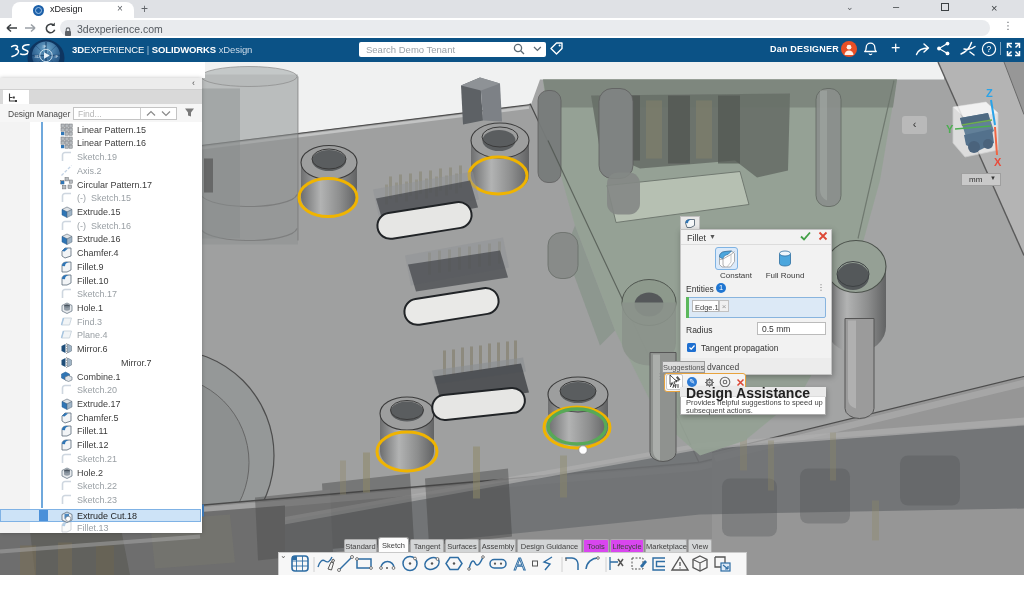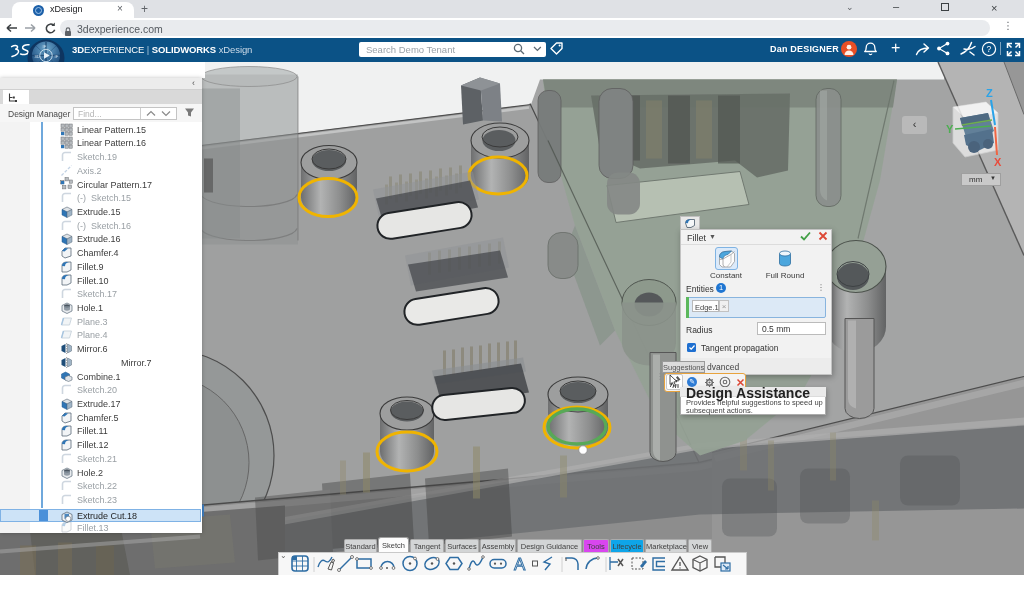--- a/index.html
+++ b/index.html
@@ -451,21 +451,21 @@
     <div class="abs" style="left:60px;top:178.9px;opacity:1;"><svg width="13" height="13" viewBox="0 0 13 13">
           <polygon points="2,4.5 7,2 12,4.5 12,10 7,12.5 2,10" fill="#e8ebee" stroke="#5a6a78" stroke-width="0.7"></polygon>
           <ellipse cx="7" cy="5" rx="3" ry="1.7" fill="#4a5560"></ellipse>
           <path d="M4,5 v3 a3,1.7 0 0 0 6,0 v-3" fill="#7c8894" opacity="0.8"></path>
         </svg></div>
     <div class="abs" style="left:77px;top:181.0px;color:#3c3c3c;white-space:nowrap;">Hole.1</div>
     <div class="abs" style="left:60px;top:192.6px;opacity:0.42;"><svg width="13" height="13" viewBox="0 0 13 13">
           <polygon points="3.5,3 11.5,3 9.5,10 1.5,10" fill="#dfe6ec" stroke="#7e96ab" stroke-width="0.9"></polygon>
           <line x1="3.5" y1="3" x2="1.5" y2="10" stroke="#2f75b5" stroke-width="1.4"></line>
         </svg></div>
-    <div class="abs" style="left:77px;top:194.7px;color:#9aa0a5;white-space:nowrap;">Plane.3</div>
+    <div class="abs" style="left:77px;top:194.7px;color:#9aa0a5;white-space:nowrap;">Find.3</div>
     <div class="abs" style="left:60px;top:206.3px;opacity:0.42;"><svg width="13" height="13" viewBox="0 0 13 13">
           <polygon points="3.5,3 11.5,3 9.5,10 1.5,10" fill="#dfe6ec" stroke="#7e96ab" stroke-width="0.9"></polygon>
           <line x1="3.5" y1="3" x2="1.5" y2="10" stroke="#2f75b5" stroke-width="1.4"></line>
         </svg></div>
     <div class="abs" style="left:77px;top:208.4px;color:#9aa0a5;white-space:nowrap;">Plane.4</div>
     <div class="abs" style="left:60px;top:220.0px;opacity:1;"><svg width="13" height="13" viewBox="0 0 13 13">
           <path d="M5.5,2 v9 L1.5,9 V4 Z" fill="#1f4e79"></path>
           <path d="M7.5,2 v9 L11.5,9 V4 Z" fill="#9fb4c6" stroke="#5a6a78" stroke-width="0.5"></path>
           <line x1="6.5" y1="1" x2="6.5" y2="12" stroke="#8a8a8a" stroke-width="0.7" stroke-dasharray="1.5,1"></line>
         </svg></div>
@@ -541,21 +541,21 @@
   <div class="abs" style="left:77px;top:511.3px;font-size:9px;color:#1f1f1f;">Extrude Cut.18</div>
 
   <div id="tabs" class="abs" style="left:344px;top:539px;height:12.5px;font-size:7.5px;color:#3f3f3f;">
     <div class="abs" style="left:0px;top:0;width:33px;height:12.5px;padding-top:1.5px;background:#d3d5d6;border:1px solid #ababab;border-bottom:none;border-radius:2px 2px 0 0;text-align:center;white-space:nowrap;">Standard</div>
     <div class="abs" style="left:34px;top:-2.5px;width:31px;height:15px;padding-top:3px;background:#fdfdfd;border:1px solid #a0a0a0;border-bottom:none;border-radius:3px 3px 0 0;text-align:center;white-space:nowrap;">Sketch</div>
     <div class="abs" style="left:66px;top:0;width:34px;height:12.5px;padding-top:1.5px;background:#d3d5d6;border:1px solid #ababab;border-bottom:none;border-radius:2px 2px 0 0;text-align:center;white-space:nowrap;">Tangent</div>
     <div class="abs" style="left:101px;top:0;width:34px;height:12.5px;padding-top:1.5px;background:#d3d5d6;border:1px solid #ababab;border-bottom:none;border-radius:2px 2px 0 0;text-align:center;white-space:nowrap;">Surfaces</div>
     <div class="abs" style="left:136px;top:0;width:36px;height:12.5px;padding-top:1.5px;background:#d3d5d6;border:1px solid #ababab;border-bottom:none;border-radius:2px 2px 0 0;text-align:center;white-space:nowrap;">Assembly</div>
     <div class="abs" style="left:173px;top:0;width:65px;height:12.5px;padding-top:1.5px;background:#d3d5d6;border:1px solid #ababab;border-bottom:none;border-radius:2px 2px 0 0;text-align:center;white-space:nowrap;">Design Guidance</div>
     <div class="abs" style="left:239px;top:0;width:26px;height:12.5px;padding-top:1.5px;background:#d946ef;border:1px solid #ababab;border-bottom:none;border-radius:2px 2px 0 0;text-align:center;white-space:nowrap;">Tools</div>
-    <div class="abs" style="left:266px;top:0;width:34px;height:12.5px;padding-top:1.5px;background:#0ea5e9;border:1px solid #ababab;border-bottom:none;border-radius:2px 2px 0 0;text-align:center;white-space:nowrap;">Lifecycle</div>
+    <div class="abs" style="left:266px;top:0;width:34px;height:12.5px;padding-top:1.5px;background:#d946ef;border:1px solid #ababab;border-bottom:none;border-radius:2px 2px 0 0;text-align:center;white-space:nowrap;">Lifecycle</div>
     <div class="abs" style="left:301px;top:0;width:42px;height:12.5px;padding-top:1.5px;background:#d3d5d6;border:1px solid #ababab;border-bottom:none;border-radius:2px 2px 0 0;text-align:center;white-space:nowrap;">Marketplace</div>
     <div class="abs" style="left:344px;top:0;width:24px;height:12.5px;padding-top:1.5px;background:#d3d5d6;border:1px solid #ababab;border-bottom:none;border-radius:2px 2px 0 0;text-align:center;white-space:nowrap;">View</div>
   </div>
 
   <div class="abs" style="left:278px;top:551.5px;width:469px;height:26px;background:#f7f7f7;border:1px solid #c9c9c9;border-bottom:none;"></div>
   <div class="abs" style="left:280px;top:551px;font-size:8px;color:#666;">⌄</div>
   <svg id="tools" class="abs" style="left:288px;top:553px;" width="458" height="23" viewBox="0 0 458 23">
       <g transform="translate(12,0)">
         <rect x="-8" y="3" width="16" height="15" rx="3" fill="none" stroke="#2e6da4" stroke-width="1.6"></rect>
         <path d="M-8,8 h16 M-8,13 h16 M-3.5,3 v15 M2.5,3 v15" stroke="#2e6da4" stroke-width="0.9"></path>
@@ -668,21 +668,21 @@
     </svg>
   <div class="abs" style="left:681px;top:243.5px;width:150px;height:1px;background:#dcdcdc;"></div>
 
   <div class="abs" style="left:715px;top:246.5px;width:23px;height:23px;background:#dbeafa;border:1.2px solid #7fb3e3;border-radius:3px;"></div>
   <svg class="abs" style="left:718px;top:248.5px;" width="18" height="19" viewBox="0 0 18 19">
     <path d="M1.5,8 a6.5,5.5 0 0 1 5.5,-5.5 l6.5,-0.5 3,2.5 v8 l-4,5.5 h-8.5 l-2.5,-2.5 z" fill="#fdfdfd" stroke="#9a9a9a" stroke-width="0.8"></path>
     <path d="M1.5,8 a6.5,5.5 0 0 1 5.5,-5.5 l6.5,-0.5 -3.5,3.5 a6,5 0 0 0 -5,4.5 z" fill="#4ba6dd" stroke="#2f6fa0" stroke-width="0.7"></path>
     <path d="M5,10 l8,-4.5 3.5,-3 M5,10 v6 l1.5,2 M5,10 l-3.5,0.5" fill="none" stroke="#9a9a9a" stroke-width="0.8"></path>
     <path d="M13,5.5 v7.5 l-4,5" fill="none" stroke="#b5b5b5" stroke-width="0.7"></path>
   </svg>
-  <div class="abs" style="left:700px;top:271px;width:52px;text-align:center;font-size:8px;color:#3a3a3a;">Constant</div>
+  <div class="abs" style="left:700px;top:271px;width:52px;text-align:right;font-size:8px;color:#3a3a3a;">Constant</div>
   <svg class="abs" style="left:777px;top:249.5px;" width="16" height="18" viewBox="0 0 16 18">
     <path d="M2.5,3.5 v10 a5.5,2.5 0 0 0 11,0 v-10" fill="#4ba6dd" stroke="#2f6fa0" stroke-width="0.8"></path>
     <ellipse cx="8" cy="3.5" rx="5.5" ry="2.5" fill="#eef6fc" stroke="#2f6fa0" stroke-width="0.8"></ellipse>
   </svg>
   <div class="abs" style="left:759px;top:271px;width:52px;text-align:center;font-size:8px;color:#3a3a3a;">Full Round</div>
 
   <div class="abs" style="left:686px;top:284px;font-size:8.5px;color:#333;">Entities</div>
   <div class="abs" style="left:716px;top:283px;width:10px;height:10px;border-radius:50%;background:#1f76d2;color:#fff;font-size:7.5px;text-align:center;line-height:10px;">1</div>
   <div class="abs" style="left:817px;top:283px;font-size:8px;color:#666;">⋮</div>
   <div class="abs" style="left:686px;top:296.5px;width:140px;height:21px;background:#dce9f6;border:1px solid #88b4de;border-radius:2px;"></div>

